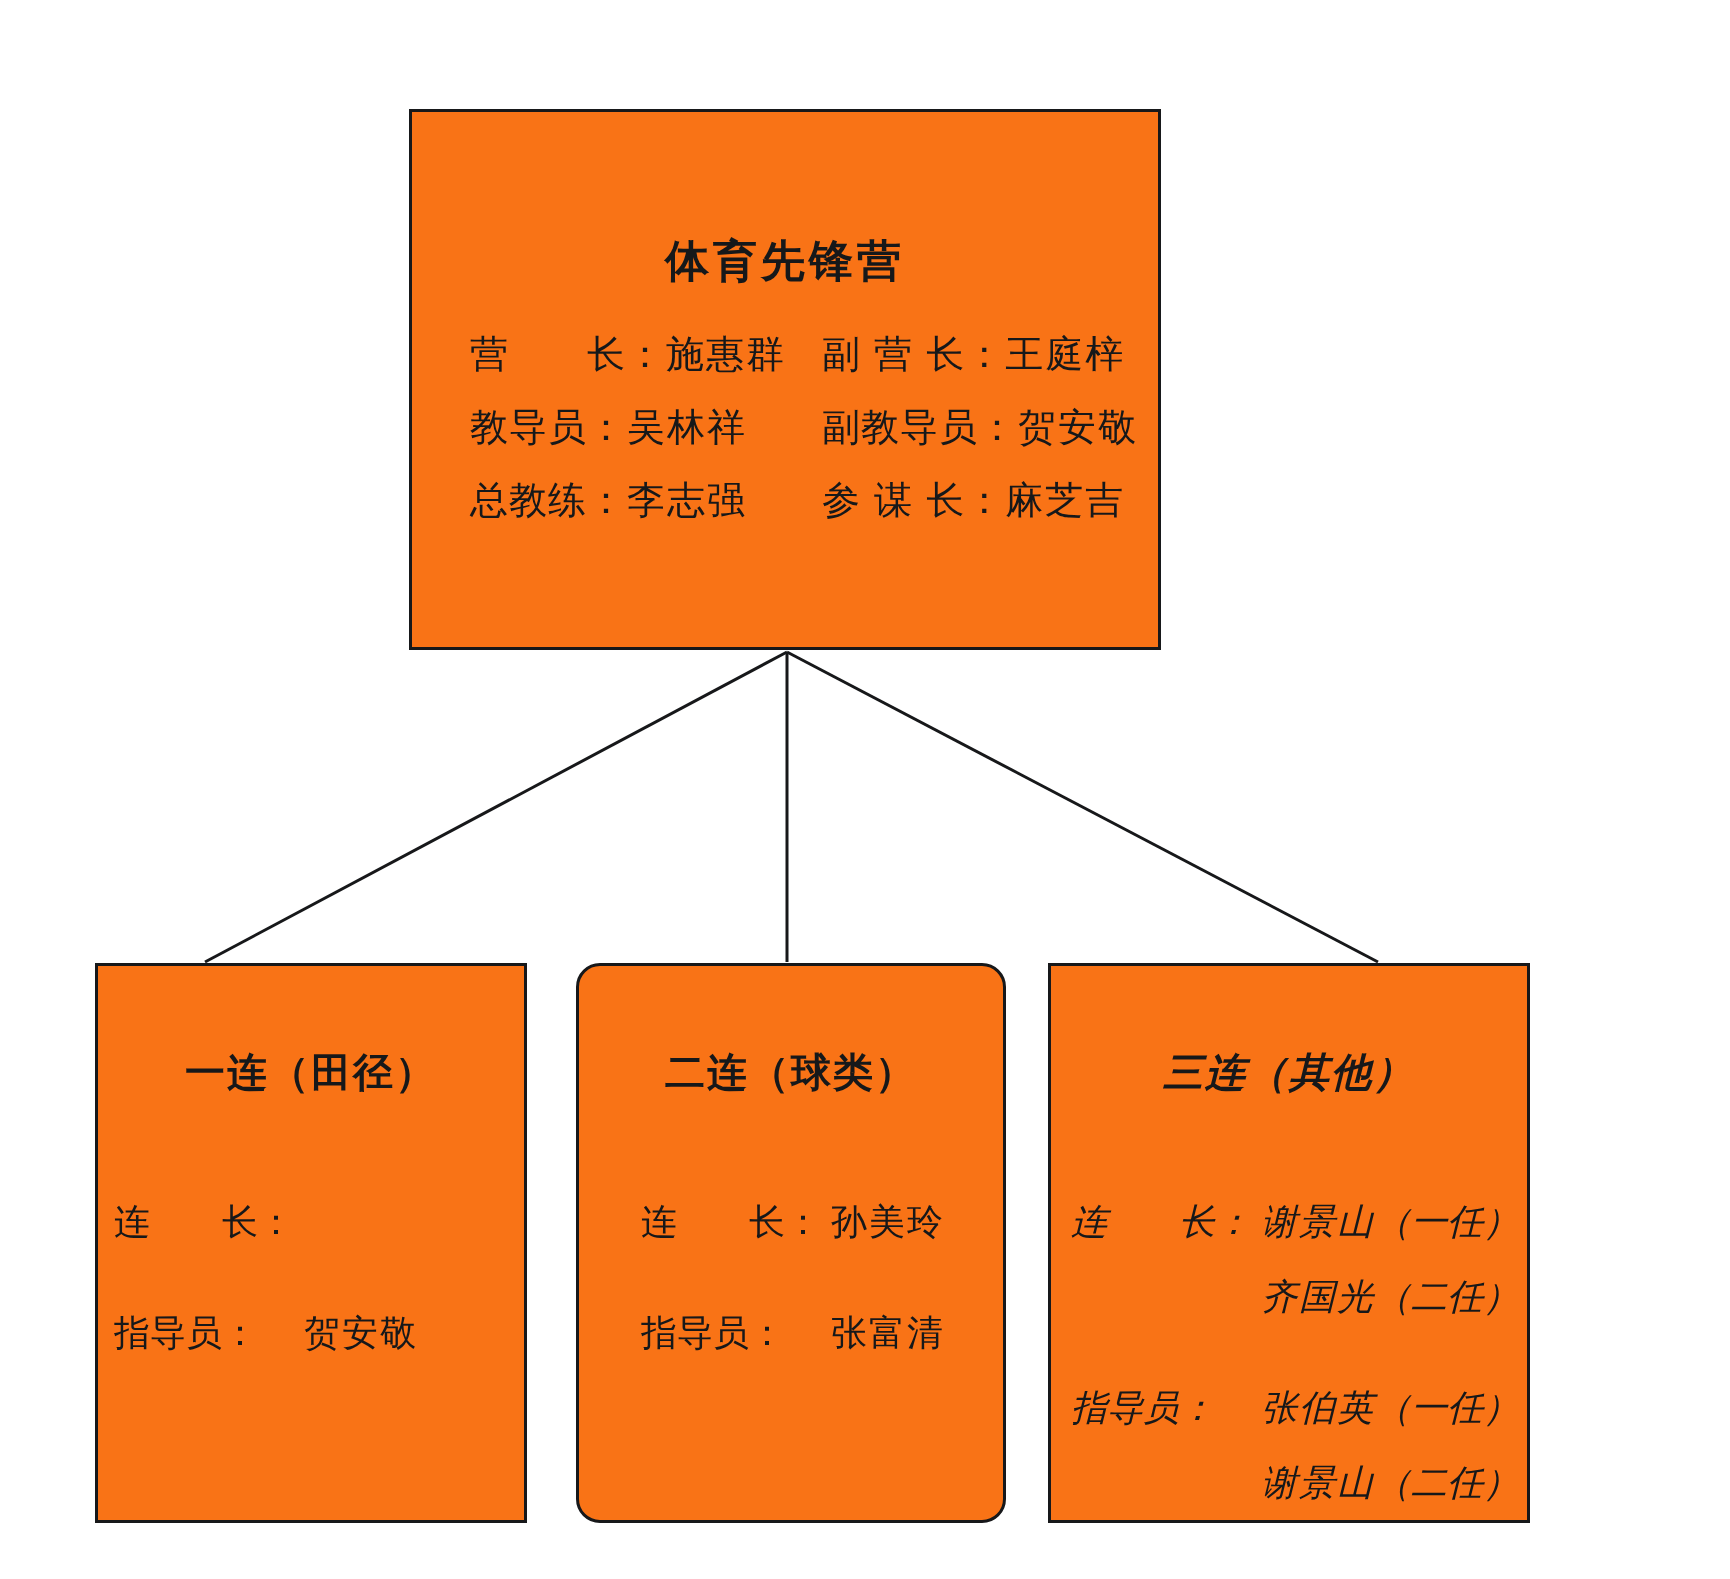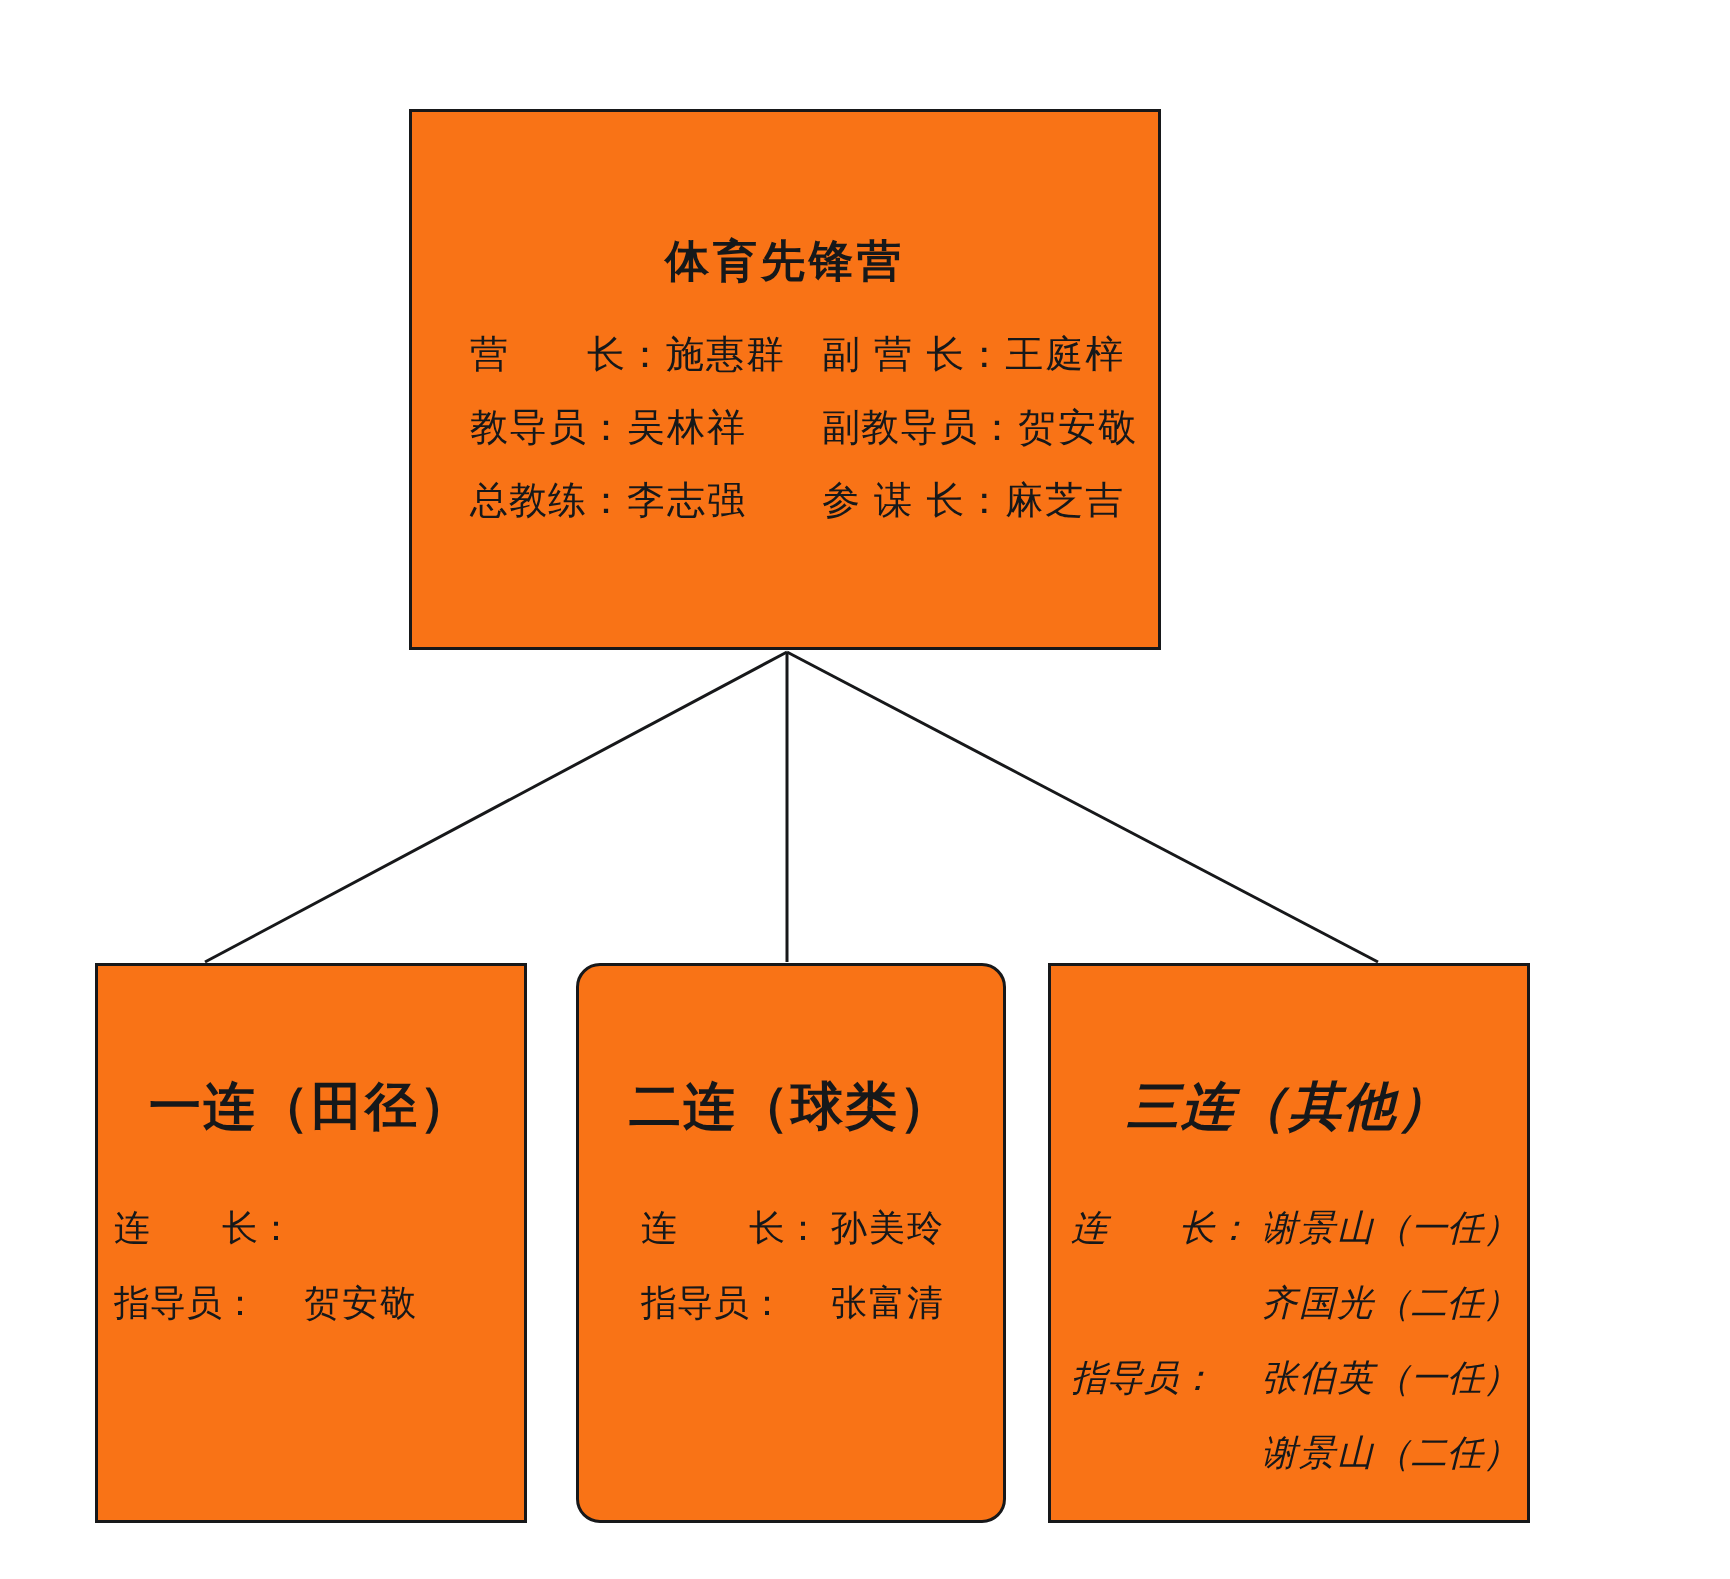--- a/index.html
+++ b/index.html
@@ -92,24 +92,24 @@
   .company-box {
     top: 963px;
     height: 560px;
   }
   #company-1 { left: 95px;  width: 432px; }
   #company-2 { left: 576px; width: 430px; border-radius: 24px; }
   #company-3 { left: 1048px; width: 482px; font-style: italic; }
 
   .company-title {
     text-align: center;
-    font-size: 52px;
+    font-size: 40px;
     font-weight: 700;
     letter-spacing: 2px;
-    margin-top: 106px;
+    margin-top: 79px;
     color: #16181a;
   }
   .company-rows {
     margin-top: 62px;
   }
   #company-1 .company-rows { padding-left: 16px; }
   #company-2 .company-rows { padding-left: 62px; }
   #company-3 .company-rows { padding-left: 20px; }
 
   .company-row {
@@ -118,20 +118,21 @@
     font-size: 36px;
     white-space: nowrap;
     margin-bottom: 26px;
     color: #16181a;
   }
   .company-row .role-col {
     width: 190px;
     flex: none;
     display: flex;
     align-items: center;
+    margin-top: 36px;
   }
   .company-row .role-col.indent-blank {
     width: 190px;
   }
   .company-row .name-col {
     flex: none;
     letter-spacing: 2px;
   }
   .term {
     letter-spacing: 0px;

